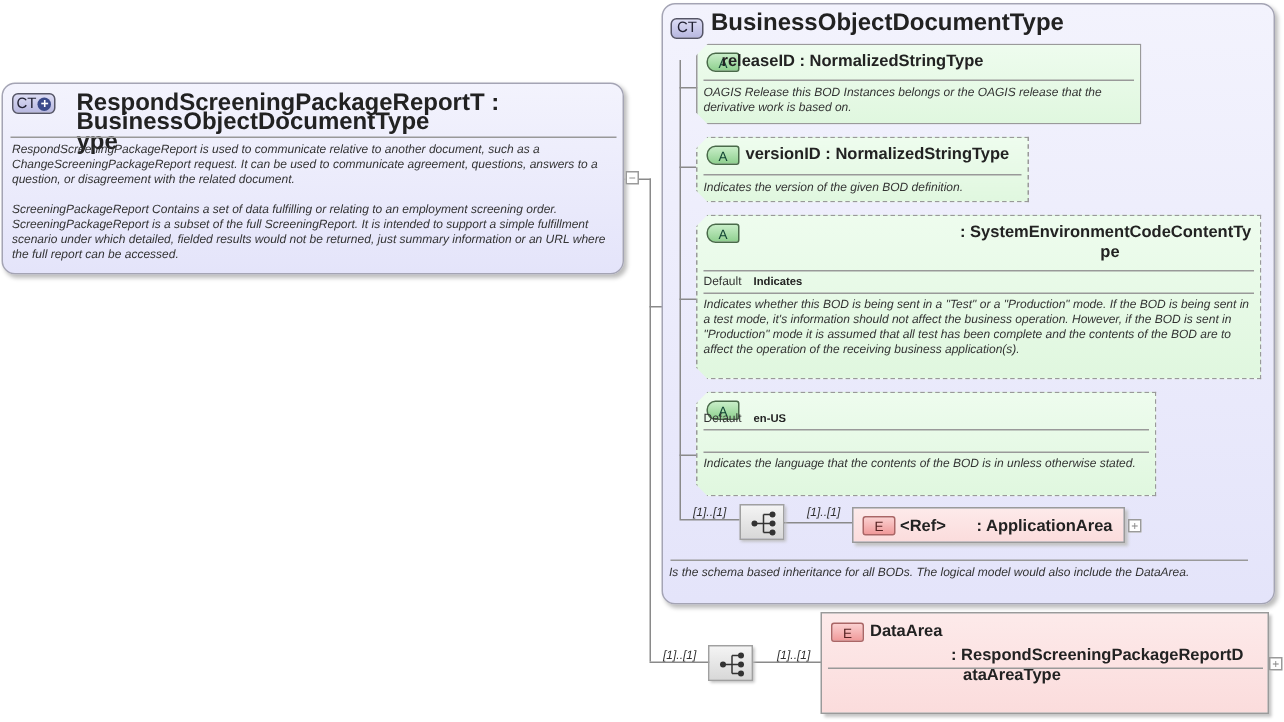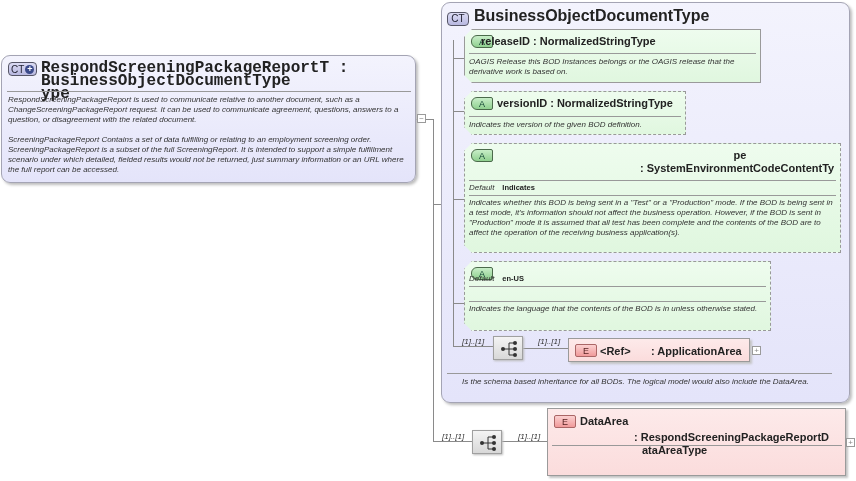--- a/index.html
+++ b/index.html
@@ -25,21 +25,21 @@
 
     
     .attr { background: linear-gradient(180deg, #eefcee 0%, #e0f7df 100%); border: 1px solid #9a9a9a;
       box-shadow: 2px 2px 2px #c4c4c4; clip-path: polygon(8px 0, 100% 0, 100% 100%, 8px 100%, 0 calc(100% - 8px), 0 8px); }
     .attr.dashed { border: 1px dashed #999; }
     .a-badge { display:inline-flex; align-items:center; justify-content:center; width: 22px; height: 13px;
       border: 1px solid #4a6a4a; border-radius: 6px 2px 2px 6px; background: linear-gradient(180deg,#c8eec8,#8fd08f);
       font-size: 9px; color: #143; }
     .a-title { font-size: 11px; font-weight: bold; color: #222; line-height: 13px; }
     .default-row { font-size: 8px; line-height: 10px; }
-    .default-row .k { font-style: italic; color: #333; }
+    .default-row .k { color: #333; }
     .default-row .v { font-weight: bold; margin-left: 8px; font-size: 7.5px; }
 
     
     .elem { background: linear-gradient(180deg, #fdeaea 0%, #fbdcdc 100%); border: 1px solid #9a9a9a;
       box-shadow: 2px 2px 2px #c4c4c4; }
     .e-badge { display:inline-flex; align-items:center; justify-content:center; width: 22px; height: 13px;
       border: 1px solid #a66; border-radius: 2px; background: linear-gradient(180deg,#fbd0d0,#f09a9a);
       font-size: 9px; color: #522; }
 
     
@@ -61,21 +61,21 @@
 <div class="line-h" style="left:433px; top:441px; width:40px;"></div>
 <div class="line-h" style="left:502px; top:441px; width:46px;"></div>
 
 <div class="abs ct-box ct-root">
   <div class="abs" style="left:6px; top:6px; display:flex;">
     <span class="ct-badge">
       <span>CT</span>
         <span class="plus">+</span>
     </span>
   </div>
-  <div class="abs ct-title" style="left:39px; top:6px; width:372px;font-family:Liberation Mono, monospace;">
+  <div class="abs ct-title" style="left:49px; top:6px; width:372px;">
     <div>RespondScreeningPackageReportT : BusinessObjectDocumentType</div>
     <div>ype</div>
   </div>
   <div class="abs sep" style="left:5px; top:35px; width:404px;"></div>
   <div class="abs doc" style="left:6px; top:39px; width:404px;">
     <div>RespondScreeningPackageReport is used to communicate relative to another document, such as a ChangeScreeningPackageReport request. It can be used to communicate agreement, questions, answers to a question, or disagreement with the related document.</div>
     <div style="height:10px;"></div>
     <div>ScreeningPackageReport  Contains a set of data fulfilling or relating to an employment screening order. ScreeningPackageReport is a subset of the full ScreeningReport. It is intended to support a simple fulfillment scenario under which detailed, fielded results would not be returned, just summary information or an URL where the full report can be accessed.</div>
   </div>
 </div>
@@ -109,22 +109,22 @@
     <div class="abs a-title" style="left:32px; top:5px;">
       <span>versionID</span>&nbsp;<span>: NormalizedStringType</span>
     </div>
     <div class="abs sep" style="left:4px; top:24px; width:212px;"></div>
     <div class="abs doc" style="left:4px; top:28px; width:212px;">Indicates the version of the given BOD definition.</div>
   </div>
 
   <div class="abs attr dashed" style="left:22px; top:140px; width:377px; height:110px;">
     <span class="abs a-badge" style="left:6px; top:5px;">A</span>
     <div class="abs a-title" style="left:175px; top:5px; width:200px; text-align:center;">
+      <div style="text-align:left;">: SystemEnvironmentCodeContentTy</div>
       <div>pe</div>
-      <div style="text-align:left;">: SystemEnvironmentCodeContentTy</div>
     </div>
     <div class="abs sep" style="left:4px; top:36px; width:367px;"></div>
     <div class="abs default-row" style="left:4px; top:39px;">
       <span class="k">Default</span><span class="v">Indicates</span>
     </div>
     <div class="abs sep" style="left:4px; top:51px; width:367px;"></div>
     <div class="abs doc" style="left:4px; top:54px; width:367px;">Indicates whether this BOD is being sent in a "Test" or a "Production" mode. If the BOD is being sent in a test mode, it's information should not affect the business operation. However, if the BOD is sent in "Production" mode it is assumed that all test has been complete and the contents of the BOD are to affect the operation of the receiving business application(s).</div>
   </div>
 
   <div class="abs attr dashed" style="left:22px; top:258px; width:307px; height:70px;">
@@ -153,21 +153,21 @@
   </div>
   <div class="abs card" style="left:96px; top:334px;">[1]..[1]</div>
   <div class="abs elem" style="left:126px; top:335px; width:182px; height:24px;">
     <span class="abs e-badge" style="left:6px; top:5px;">E</span>
     <div class="abs a-title" style="left:31px; top:6px;text-align:center;">&lt;Ref&gt;</div>
     <div class="abs a-title" style="left:82px; top:6px;">: ApplicationArea</div>
   </div>
   <div class="toggle" style="left:310px; top:343px;">+</div>
 
   <div class="abs sep" style="left:5px; top:370px; width:385px;"></div>
-  <div class="abs doc" style="left:20px; top:374px; width:390px;">Is the schema based inheritance for all BODs. The logical model would also include the DataArea.</div>
+  <div class="abs doc" style="left:4px; top:374px; width:390px;">Is the schema based inheritance for all BODs. The logical model would also include the DataArea.</div>
 </div>
 
 <div class="abs card" style="left:442px; top:432px;">[1]..[1]</div>
 <div class="abs seq" style="left:472px; top:430px;">
   <svg width="30" height="24" viewBox="0 0 30 24">
     <line x1="9" y1="12" x2="15" y2="12" stroke="#333" stroke-width="1"></line>
     <line x1="15" y1="6" x2="15" y2="18" stroke="#333" stroke-width="1"></line>
     <line x1="15" y1="6" x2="20" y2="6" stroke="#333" stroke-width="1"></line>
     <line x1="15" y1="12" x2="20" y2="12" stroke="#333" stroke-width="1"></line>
     <line x1="15" y1="18" x2="20" y2="18" stroke="#333" stroke-width="1"></line>

